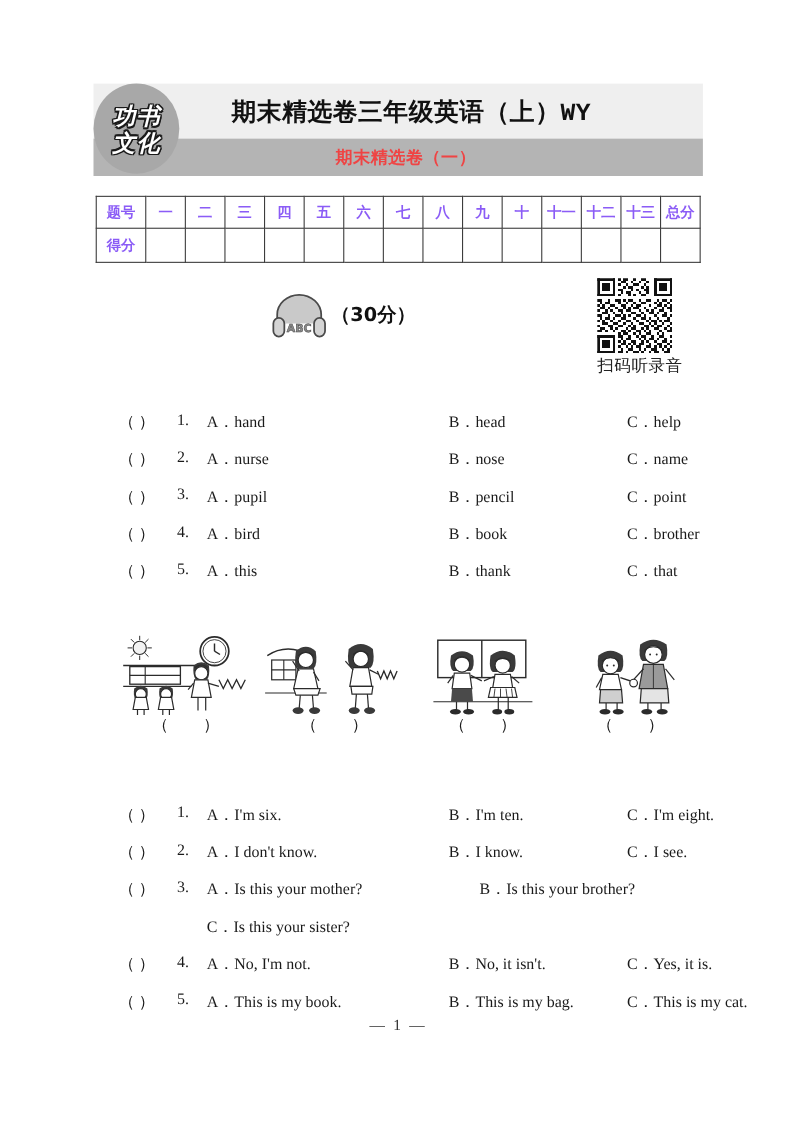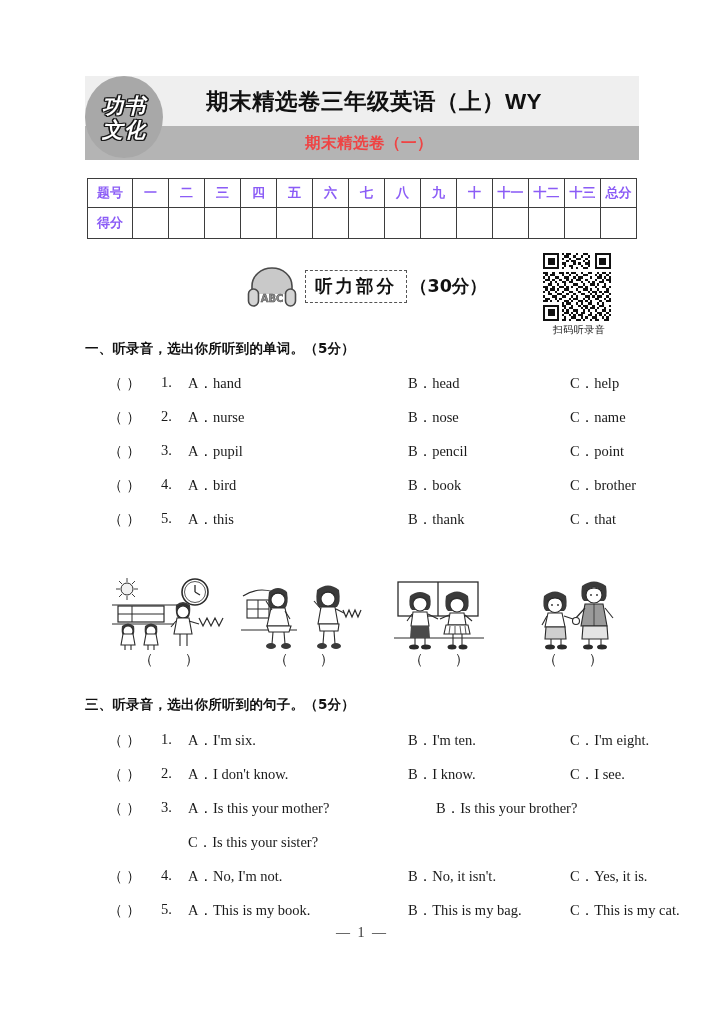--- a/index.html
+++ b/index.html
@@ -61,21 +61,21 @@
     width: 554px; height: 50px;
     background: #efefef;
   }
   .main-title {
     position: absolute;
     left: 0; top: 0;
     width: 554px; height: 50px;
     display: flex;
     align-items: center;
     justify-content: center;
-    font-family: Liberation Sans, sans-serif;
+    font-family: Liberation Mono, monospace;
     font-size: 22.5px;
     font-weight: bold;
     color: #111;
     letter-spacing: 0.5px;
     padding-left: 24px;
     box-sizing: border-box;
     z-index: 2;
   }
   .sub-band {
     position: absolute;
@@ -155,21 +155,21 @@
     width: 72px;
     text-align: center;
   }
   .qr-code {
     width: 68px; height: 68px;
     display: block;
   }
   .qr-caption {
     margin-top: 2px;
     font-family: "DejaVu Sans", sans-serif;
-    font-size: 10px;
+    font-size: 15px;
     color: #222;
     letter-spacing: 0.5px;
     white-space: nowrap;
   }
 
   
   .section-title {
     position: absolute;
     left: 85px;
     font-family: "DejaVu Sans", sans-serif;
@@ -307,21 +307,20 @@
     </tbody>
   </table>
 
   <div class="listen-banner">
     <svg class="headphone" viewBox="0 0 52 44">
       <path d="M6 30 V22 A20 18 0 0 1 46 22 V30" fill="#c9c9c9" stroke="#4a4a4a" stroke-width="1.6"></path>
       <rect x="2.5" y="25" width="10" height="17" rx="5" fill="#d4d4d4" stroke="#4a4a4a" stroke-width="1.6"></rect>
       <rect x="39.5" y="25" width="10" height="17" rx="5" fill="#d4d4d4" stroke="#4a4a4a" stroke-width="1.6"></rect>
       <text x="26" y="38" text-anchor="middle" font-family="DejaVu Sans, sans-serif" font-size="10" font-weight="bold" fill="#8d8d8d" stroke="#4a4a4a" stroke-width="0.5">ABC</text>
     </svg>
-    <div class="listen-box">听力部分</div>
     <div class="listen-score">（30分）</div>
   </div>
 
   <div class="qr-wrap">
     <svg class="qr-code" viewBox="0 0 29 29" shape-rendering="crispEdges">
       <rect width="29" height="29" fill="#ffffff"></rect>
       <g fill="#111111">
         <rect x="0" y="0" width="7" height="1"></rect>
           <rect x="0" y="6" width="7" height="1"></rect>
         <rect x="0" y="0" width="1" height="7"></rect>
@@ -546,21 +545,20 @@
           <rect x="14" y="28" width="2" height="1"></rect>
         <rect x="17" y="28" width="1" height="1"></rect>
           <rect x="20" y="28" width="1" height="1"></rect>
           <rect x="22" y="28" width="2" height="1"></rect>
           <rect x="26" y="28" width="2" height="1"></rect>
       </g>
     </svg>
     <div class="qr-caption">扫码听录音</div>
   </div>
 
-  <div class="section-title" style="top:340px;">一、听录音，选出你所听到的单词。（5分）</div>
 
   <div class="q-row" style="top:374px;">
     <span class="q-bracket">（    ）</span>
     <span class="q-num">1.</span>
     <span class="opt opt-a">A．hand</span>
     <span class="opt opt-b">B．head</span>
     <span class="opt opt-c">C．help</span>
   </div>
   <div class="q-row" style="top:408px;">
     <span class="q-bracket">（    ）</span>
@@ -786,21 +784,20 @@
             <path d="M77 32 l-10 11" stroke-width="1.2"></path>
             <path d="M97 32 l8 10" stroke-width="1.1"></path>
             <circle cx="68" cy="45" r="3.5" fill="#ffffff" stroke-width="1.1"></circle>
           </g>
         </svg>
       </div>
       <div class="pic-answer">（    ）</div>
     </div>
   </div>
 
-  <div class="section-title" style="top:696px;">三、听录音，选出你所听到的句子。（5分）</div>
 
   <div class="q-row" style="top:731px;">
     <span class="q-bracket">（    ）</span>
     <span class="q-num">1.</span>
     <span class="opt opt-a">A．I'm six.</span>
     <span class="opt opt-b">B．I'm ten.</span>
     <span class="opt opt-c">C．I'm eight.</span>
   </div>
 
   <div class="q-row" style="top:765px;">

